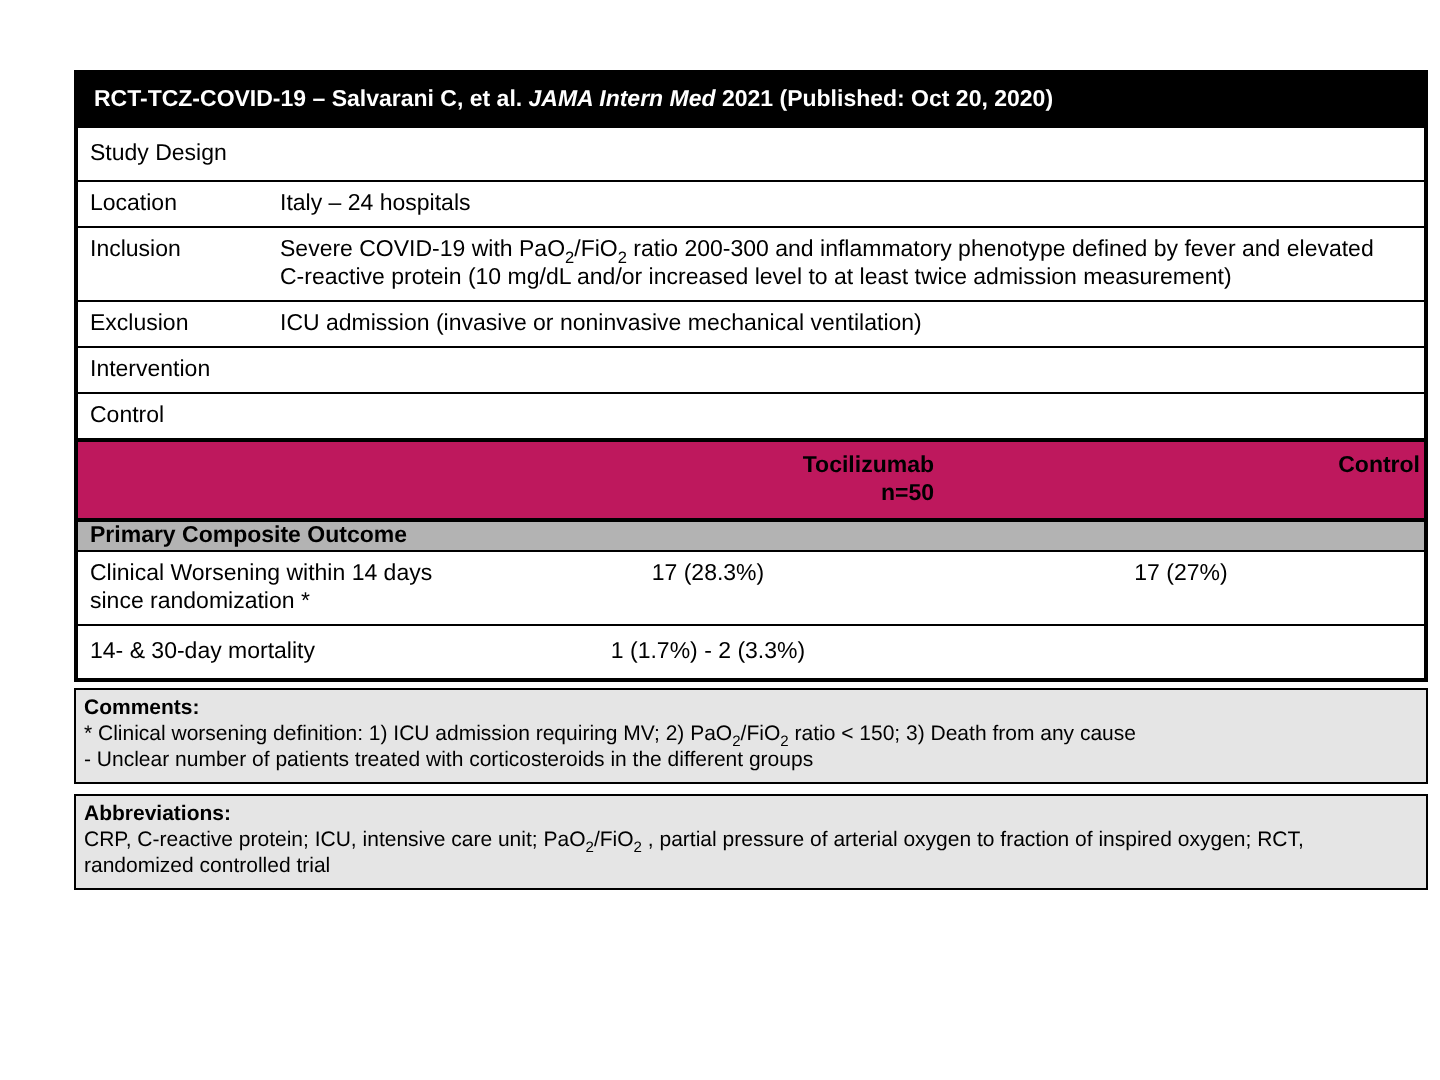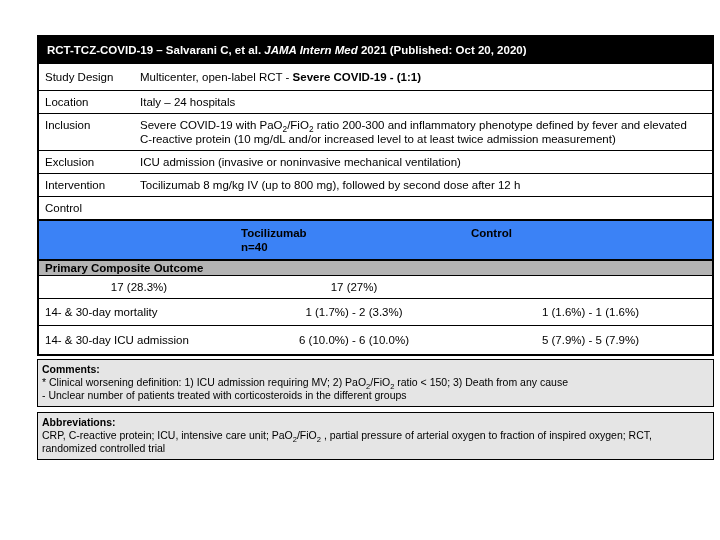--- a/index.html
+++ b/index.html
@@ -44,25 +44,25 @@
   
   .rrow {
     display: grid;
     grid-template-columns: 200px 230px 1fr;
     border-top: 1.6px solid #000;
     align-items: flex-start;
   }
   .rrow .rlbl { padding: 4px 2px 4px 6px; }
   .rrow .rval { text-align: center; padding: 4px 2px; }
   .colhdr {
-    background: #3b82f6;
+    background: #be185d;
     border-top: 2.4px solid #000;
     border-bottom: 2.4px solid #000;
     font-weight: bold;
-    text-align: left;
+    text-align: right;
   }
   .colhdr .chead { padding: 5px 2px; line-height: 14px; }
   .sechdr {
     background: #b3b3b3;
     font-weight: bold;
     border-top: 1.6px solid #000;
     padding: 0 6px;
   }
   .rrow.pad-lg .rlbl, .rrow.pad-lg .rval { padding-top: 6px; padding-bottom: 6px; }
   .rrow.pad-xl .rlbl, .rrow.pad-xl .rval { padding-top: 7px; padding-bottom: 7px; }
@@ -88,23 +88,20 @@
 <div class="stack">
 
   <div class="tbl">
 
     <div class="titlebar">
       <span>RCT-TCZ-COVID-19 – Salvarani C, et al. </span><i>JAMA Intern Med</i><span> 2021 (Published: Oct 20, 2020)</span>
     </div>
 
     <div class="row tall">
       <div class="lbl">Study Design</div>
-      <div class="val">
-        <span>Multicenter, open-label RCT - </span><b>Severe COVID-19  - (1:1)</b>
-      </div>
     </div>
 
     <div class="row">
       <div class="lbl">Location</div>
       <div class="val">Italy – 24 hospitals</div>
     </div>
 
     <div class="row">
       <div class="lbl">Inclusion</div>
       <div class="val">
@@ -112,57 +109,53 @@
       </div>
     </div>
 
     <div class="row">
       <div class="lbl">Exclusion</div>
       <div class="val">ICU admission (invasive or noninvasive mechanical ventilation)</div>
     </div>
 
     <div class="row">
       <div class="lbl">Intervention</div>
-      <div class="val">Tocilizumab 8 mg/kg IV (up to 800 mg), followed by second dose after 12 h</div>
     </div>
 
     <div class="row">
       <div class="lbl">Control</div>
     </div>
 
     <div class="rrow colhdr" style="border-top-width:2.4px;">
       <div class="chead"></div>
       <div class="chead">
         <div>Tocilizumab</div>
-        <div>n=40</div>
+        <div>n=50</div>
       </div>
       <div class="chead">
         <div>Control</div>
       </div>
     </div>
 
     <div class="sechdr" style="border-top:0;">Primary Composite Outcome</div>
 
     <div class="rrow">
+      <div class="rlbl">
+        <span class="wrap-narrow">Clinical Worsening within 14 days since randomization *</span>
+      </div>
       <div class="rval">17 (28.3%)</div>
       <div class="rval">17 (27%)</div>
     </div>
 
 
     <div class="rrow pad-lg">
       <div class="rlbl">14- &amp; 30-day mortality</div>
       <div class="rval">1 (1.7%) - 2 (3.3%)</div>
-      <div class="rval">1 (1.6%) - 1 (1.6%)</div>
     </div>
 
-    <div class="rrow pad-xl">
-      <div class="rlbl">14- &amp; 30-day ICU admission</div>
-      <div class="rval">6 (10.0%) - 6 (10.0%)</div>
-      <div class="rval">5 (7.9%)  - 5 (7.9%)</div>
-    </div>
 
   </div>
 
   <div class="note first">
     <div class="nhead">Comments:</div>
     <div>
       <span>* Clinical worsening definition: 1) ICU admission requiring MV; 2) PaO</span><sub>2</sub><span>/FiO</span><sub>2</sub><span> ratio &lt; 150; 3) Death from any cause</span>
     </div>
     <div>- Unclear number of patients treated with corticosteroids in the different groups</div>
   </div>

